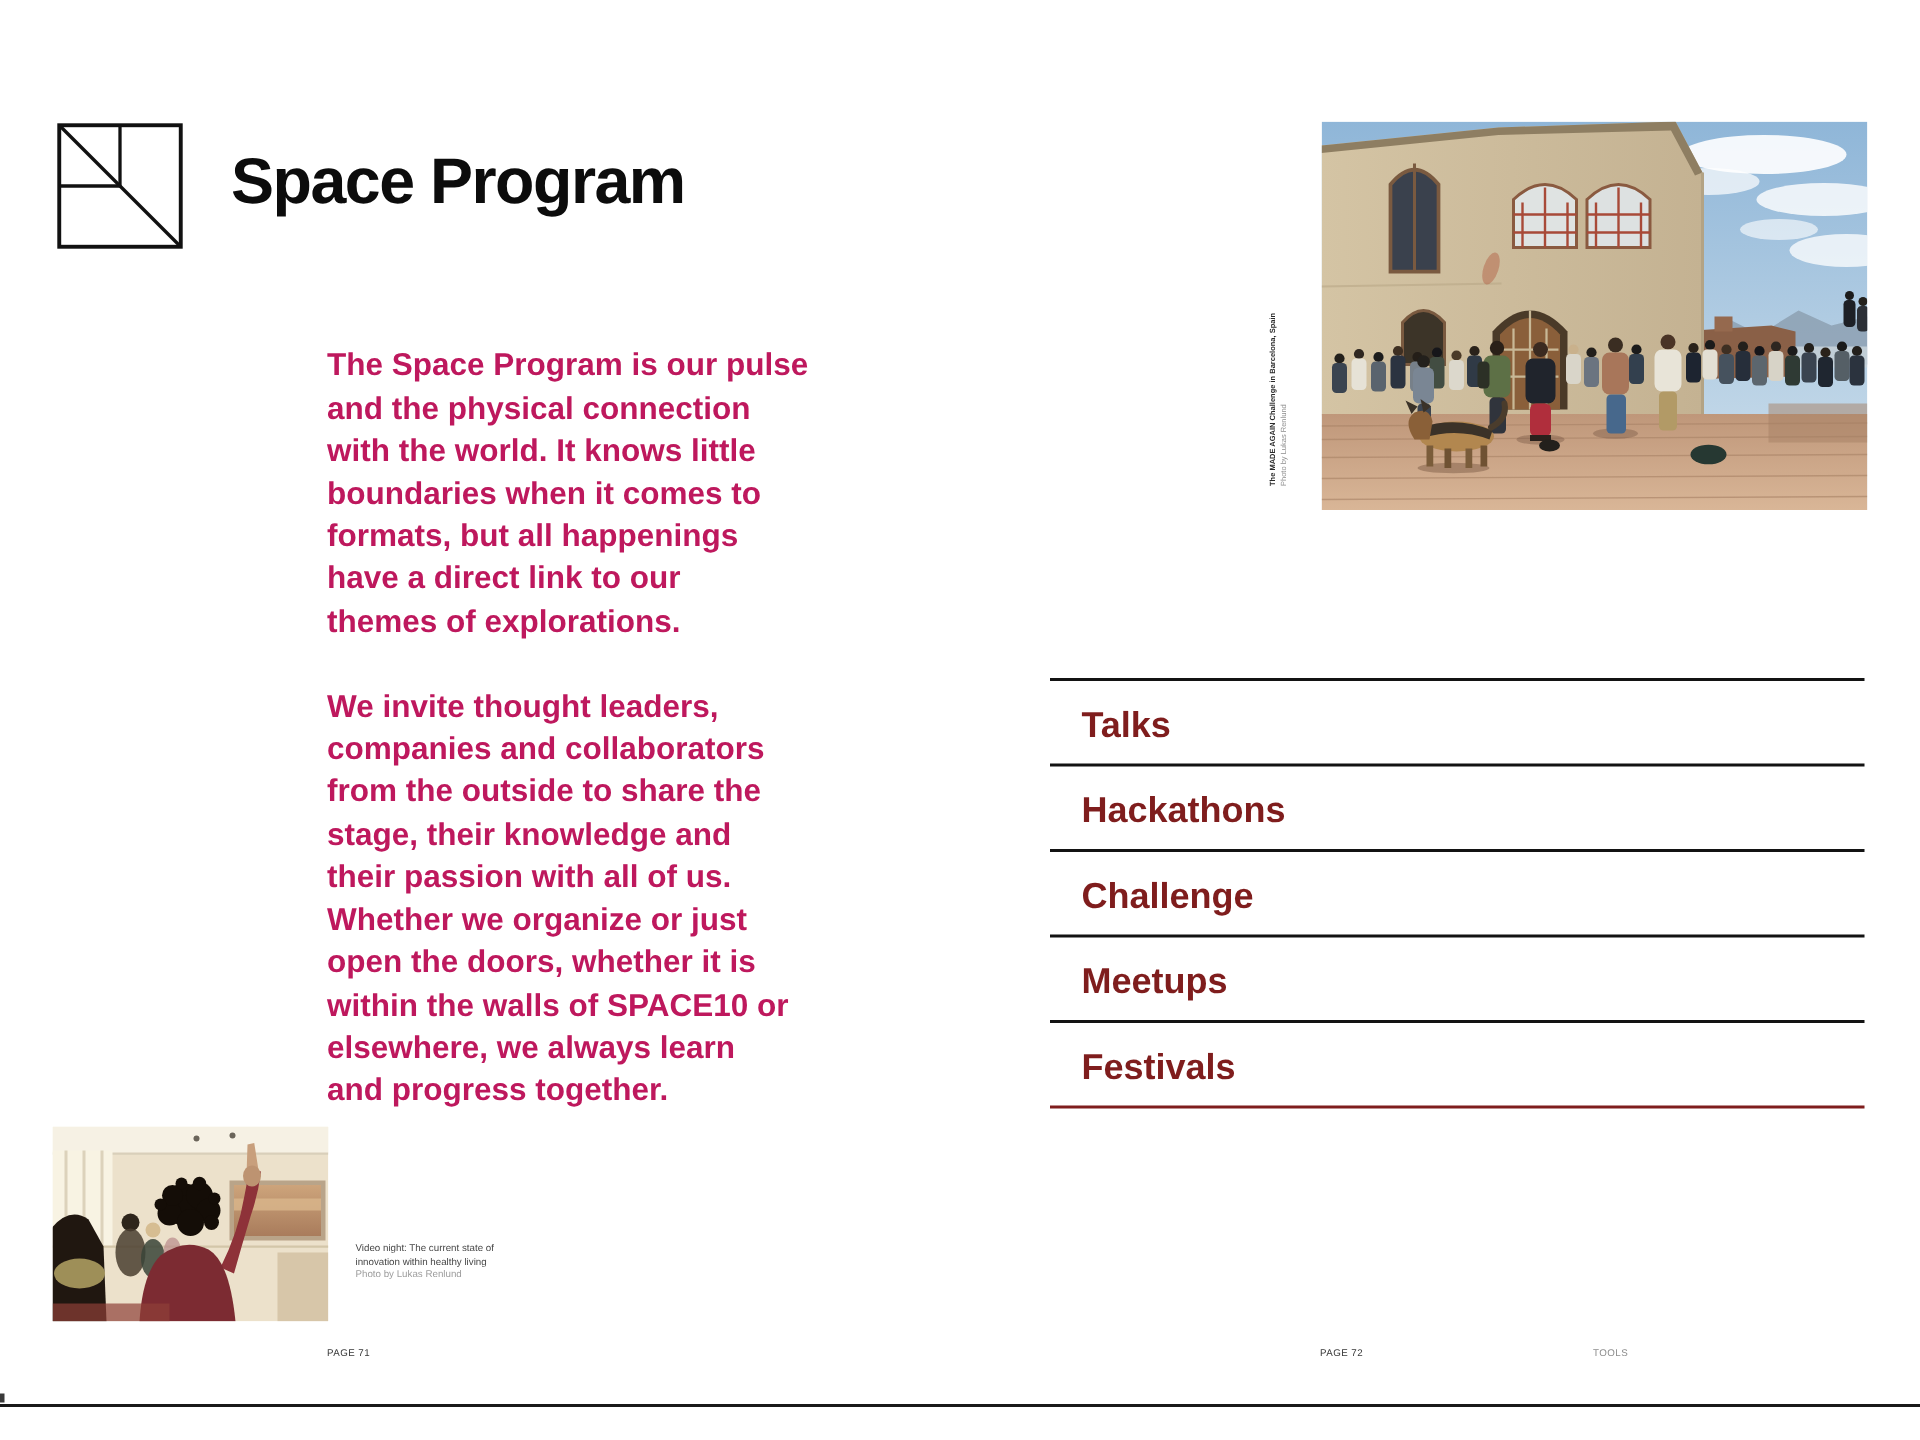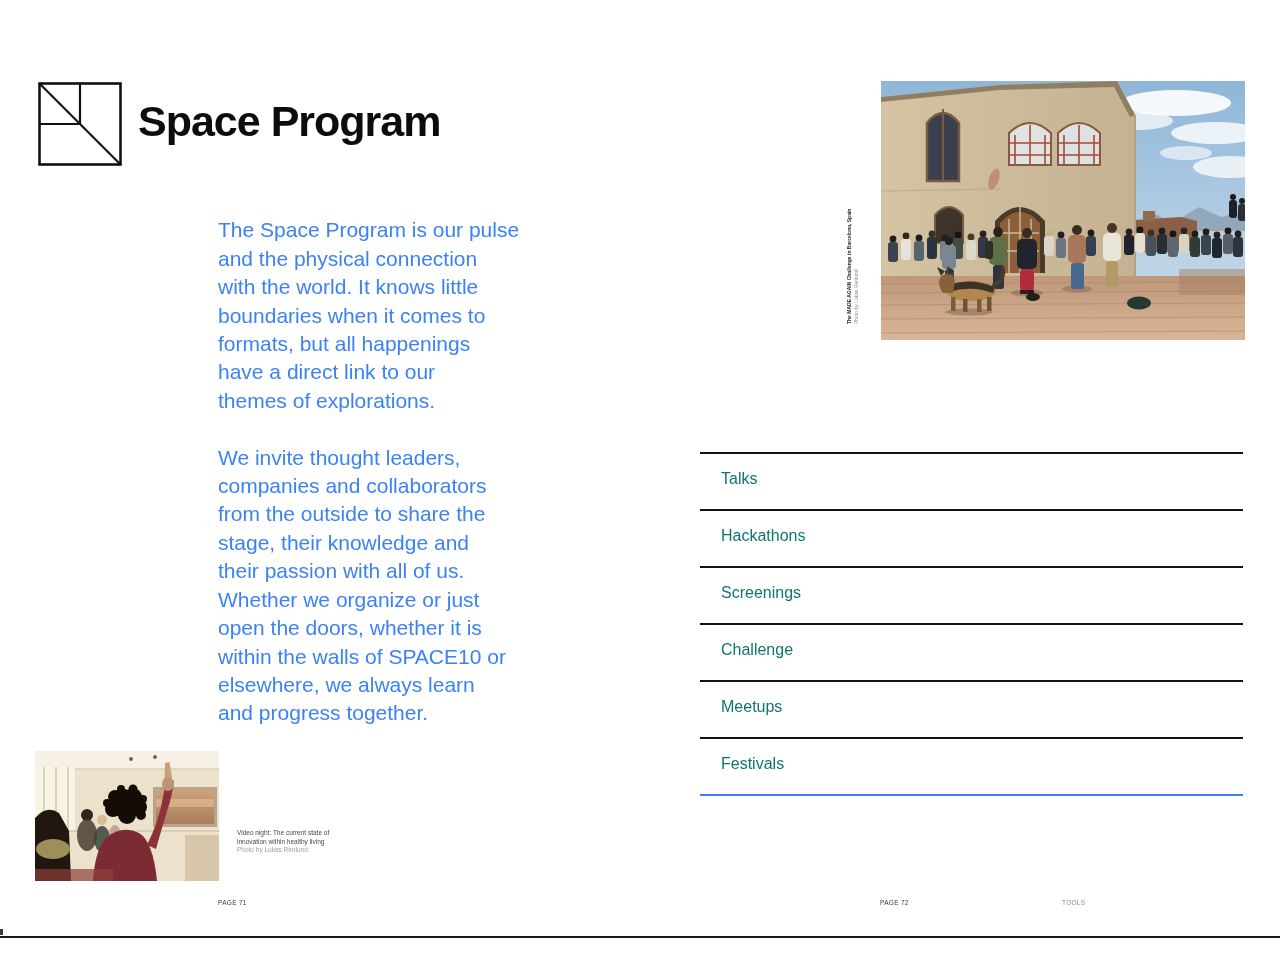--- a/index.html
+++ b/index.html
@@ -3,38 +3,38 @@
 <meta charset="utf-8">
 <style>
   html,body{margin:0;padding:0;background:#ffffff;}
   .page{
     position:relative;width:1280px;height:960px;background:#ffffff;overflow:hidden;
     font-family:"Liberation Sans","DejaVu Sans",sans-serif;color:#0e0e0e;
   }
   
   .logo{position:absolute;left:38px;top:82px;width:84px;height:84px;}
   .title{
-    position:absolute;left:138px;top:97px;font-size:43px;font-weight:700;
+    position:absolute;left:154px;top:97px;font-size:43px;font-weight:700;
     letter-spacing:-1px;color:#0c0c0c;white-space:nowrap;
   }
   
-  .intro{position:absolute;left:218px;top:188px;width:400px;font-size:21px;
-    font-weight:400;line-height:28.4px;color:#3b82f6;white-space:pre-line;}
+  .intro{position:absolute;left:218px;top:202px;width:400px;font-size:21px;
+    font-weight:700;line-height:28.4px;color:#be185d;white-space:pre-line;}
   .intro .para2{}
   
   .photo-right{position:absolute;left:881px;top:81px;width:364px;height:259px;overflow:hidden;}
   .vcap{position:absolute;left:846px;top:192px;width:22px;height:132px;}
   .vcap-inner{position:absolute;left:0;top:132px;width:132px;transform:rotate(-90deg);transform-origin:0 0;}
   .vcap-title{font-size:5px;line-height:6.5px;font-weight:700;color:#2a2a2a;white-space:nowrap;}
   .vcap-credit{font-size:5px;line-height:6.5px;color:#8f8f8f;white-space:nowrap;}
   
   .plist{position:absolute;left:700px;top:452px;width:543px;}
   .plist .row{height:55px;border-top:2px solid #131313;display:flex;align-items:flex-start;}
-  .plist .row:last-child{border-bottom:2px solid #3b82f6;}
-  .plist .row span{padding-left:21px;padding-top:16px;font-size:16px;font-weight:400;color:#0f766e;}
+  .plist .row:last-child{border-bottom:2px solid #7f1d1d;}
+  .plist .row span{padding-left:21px;padding-top:16px;font-size:24px;font-weight:700;color:#7f1d1d;}
   
   .photo-left{position:absolute;left:35px;top:751px;width:184px;height:130px;overflow:hidden;}
   .lcap{position:absolute;left:237px;top:829px;font-size:6.5px;line-height:8.6px;color:#474747;}
   .lcap .credit{color:#9d9d9d;}
   
   .foot{position:absolute;font-size:6.5px;letter-spacing:.3px;color:#383838;white-space:nowrap;}
   .foot.pg-left{left:218px;top:899px;}
   .foot.pg-right{left:880px;top:899px;}
   .foot.section{left:1062px;top:899px;color:#8d8d8d;}
   .bottom-rule{position:absolute;left:0;top:936px;width:1280px;height:2px;background:#191919;}
@@ -296,23 +296,20 @@
       <div class="vcap-credit">Photo by Lukas Renlund</div>
     </div>
   </div>
 
   <div class="plist">
     <div class="row">
         <span>Talks</span>
       </div>
     <div class="row">
         <span>Hackathons</span>
-      </div>
-    <div class="row">
-        <span>Screenings</span>
       </div>
     <div class="row">
         <span>Challenge</span>
       </div>
     <div class="row">
         <span>Meetups</span>
       </div>
     <div class="row">
         <span>Festivals</span>
       </div>

